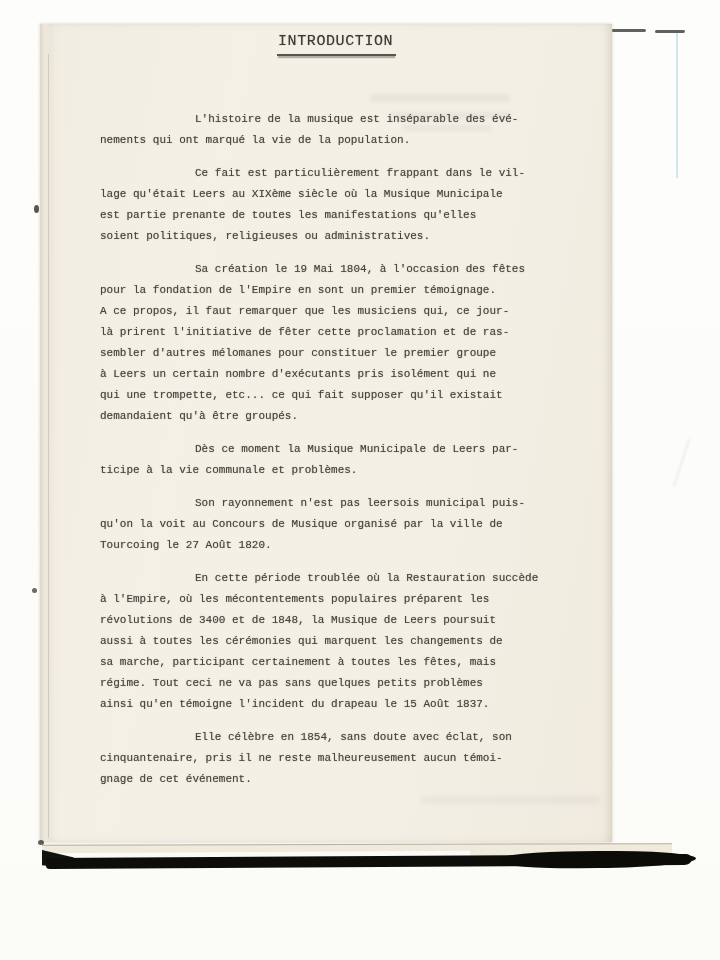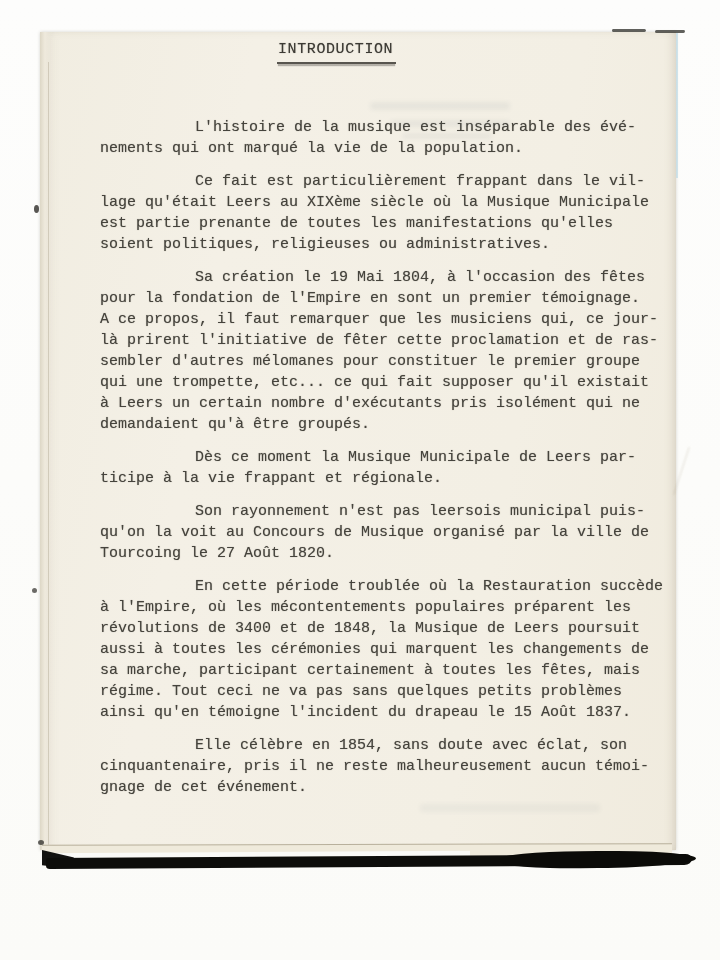--- a/index.html
+++ b/index.html
@@ -13,21 +13,21 @@
   body{
     width:720px;height:960px;
     font-family:"Liberation Mono","DejaVu Sans Mono",monospace;
     background:var(--scanner-bg);
   }
   .scan{
     position:relative;width:720px;height:960px;overflow:hidden;
     background:linear-gradient(180deg,#fdfdfc 0%,#fbfbf8 100%);
   }
   .paper{
-    position:absolute;left:40px;top:32px;width:636px;height:818px;
+    position:absolute;left:40px;top:24px;width:572px;height:818px;
     background:linear-gradient(100deg,#f1ede1 0%,#f4f0e6 28%,var(--paper) 70%,#f0ebde 100%);
     box-shadow:0 0 3px rgba(90,85,70,.25),
       inset -8px 0 12px -8px rgba(120,110,88,.32),
       inset 12px 0 16px -11px rgba(110,100,80,.42);
   }
   .paper::before{ 
     content:"";position:absolute;left:0;top:0;bottom:0;width:12px;
     background:linear-gradient(to right,#ddd7c6 0,#efeadd 5px,rgba(240,235,223,0) 12px);
   }
   .paper::after{ 
@@ -38,21 +38,21 @@
   .title-wrap{margin-left:177px;}
   .title{
     display:inline-block;font-size:15px;line-height:20px;letter-spacing:.6px;
     color:#3c3a34;border-bottom:2px solid rgba(60,58,52,.85);
     padding:0 3px 2px 1px;
     box-shadow:0 3px 1px -1px rgba(60,58,52,.35);
     text-shadow:0 0 1px rgba(60,58,52,.55);
   }
   .body-text{margin-top:53px;}
   .para{
-    margin:0 0 12px 0;font-size:15px;line-height:21px;color:var(--ink);
+    margin:0 0 12px 0;font-size:11px;line-height:21px;color:var(--ink);
     text-shadow:0 0 1px rgba(69,67,60,.5);
   }
   .line{display:block;white-space:pre;}
   .line.first{text-indent:95px;}
 
   
   .sheet-under{
     position:absolute;left:42px;top:844px;width:630px;height:13px;
     background:#efeadb;border-top:1px solid #b8b09c;transform:rotate(-.15deg);
   }
@@ -116,27 +116,27 @@
             <span class="line">lage qu'était Leers au XIXème siècle où la Musique Municipale</span>
             <span class="line">est partie prenante de toutes les manifestations qu'elles</span>
             <span class="line">soient politiques, religieuses ou administratives.</span>
           </p>
           <p class="para">
             <span class="line first">Sa création le 19 Mai 1804, à l'occasion des fêtes</span>
             <span class="line">pour la fondation de l'Empire en sont un premier témoignage.</span>
             <span class="line">A ce propos, il faut remarquer que les musiciens qui, ce jour-</span>
             <span class="line">là prirent l'initiative de fêter cette proclamation et de ras-</span>
             <span class="line">sembler d'autres mélomanes pour constituer le premier groupe</span>
+            <span class="line">à Leers un certain nombre d'exécutants pris isolément qui ne</span>
             <span class="line">qui une trompette, etc... ce qui fait supposer qu'il existait</span>
-            <span class="line">à Leers un certain nombre d'exécutants pris isolément qui ne</span>
             <span class="line">demandaient qu'à être groupés.</span>
           </p>
           <p class="para">
             <span class="line first">Dès ce moment la Musique Municipale de Leers par-</span>
-            <span class="line">ticipe à la vie frappant et régionale.</span>
+            <span class="line">ticipe à la vie communale et problèmes.</span>
           </p>
           <p class="para">
             <span class="line first">Son rayonnement n'est pas leersois municipal puis-</span>
             <span class="line">qu'on la voit au Concours de Musique organisé par la ville de</span>
             <span class="line">Tourcoing le 27 Août 1820.</span>
           </p>
           <p class="para">
             <span class="line first">En cette période troublée où la Restauration succède</span>
             <span class="line">à l'Empire, où les mécontentements populaires préparent les</span>
             <span class="line">révolutions de 3400 et de 1848, la Musique de Leers poursuit</span>

